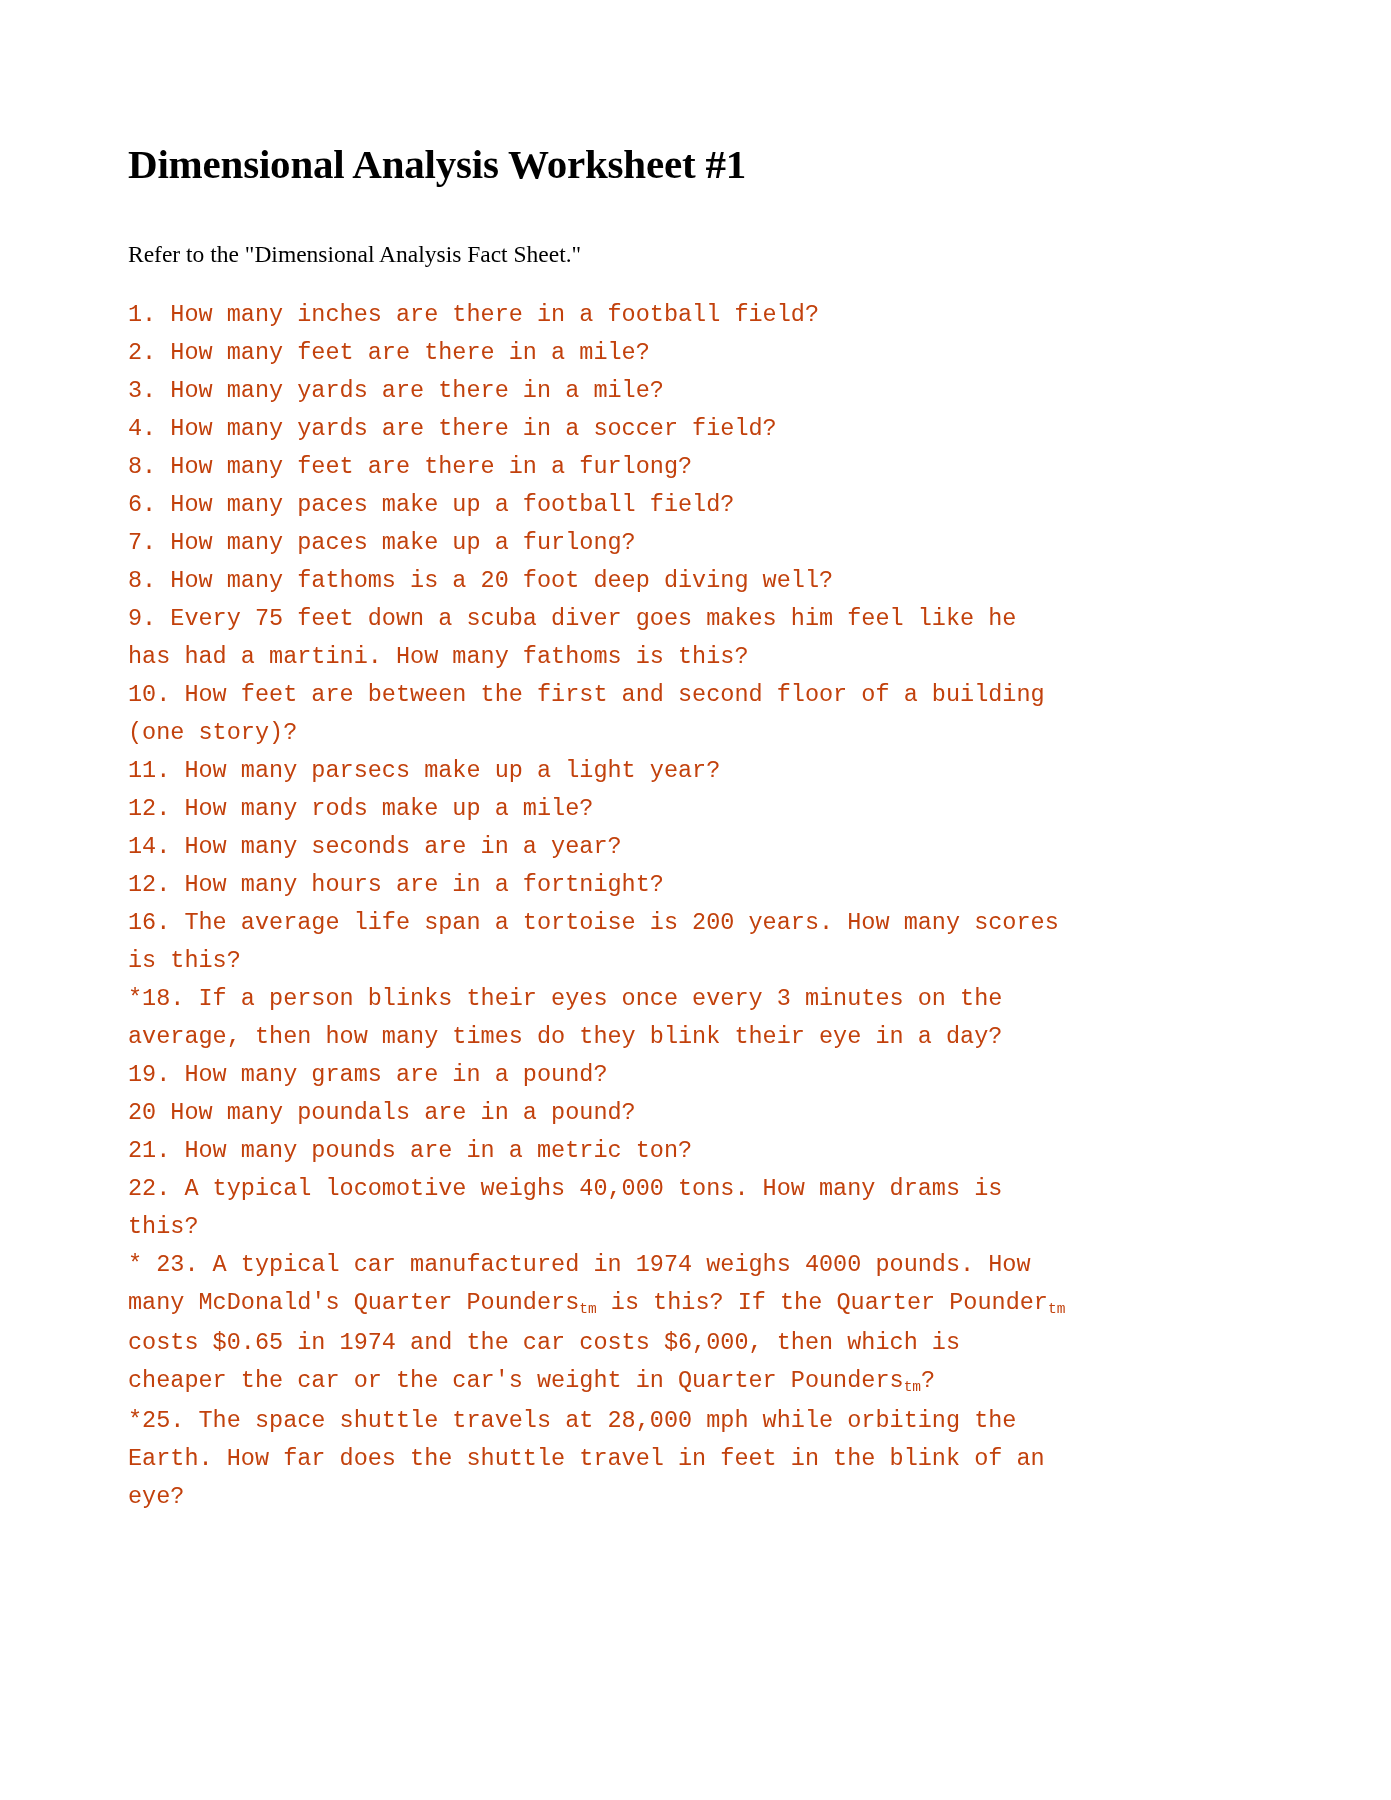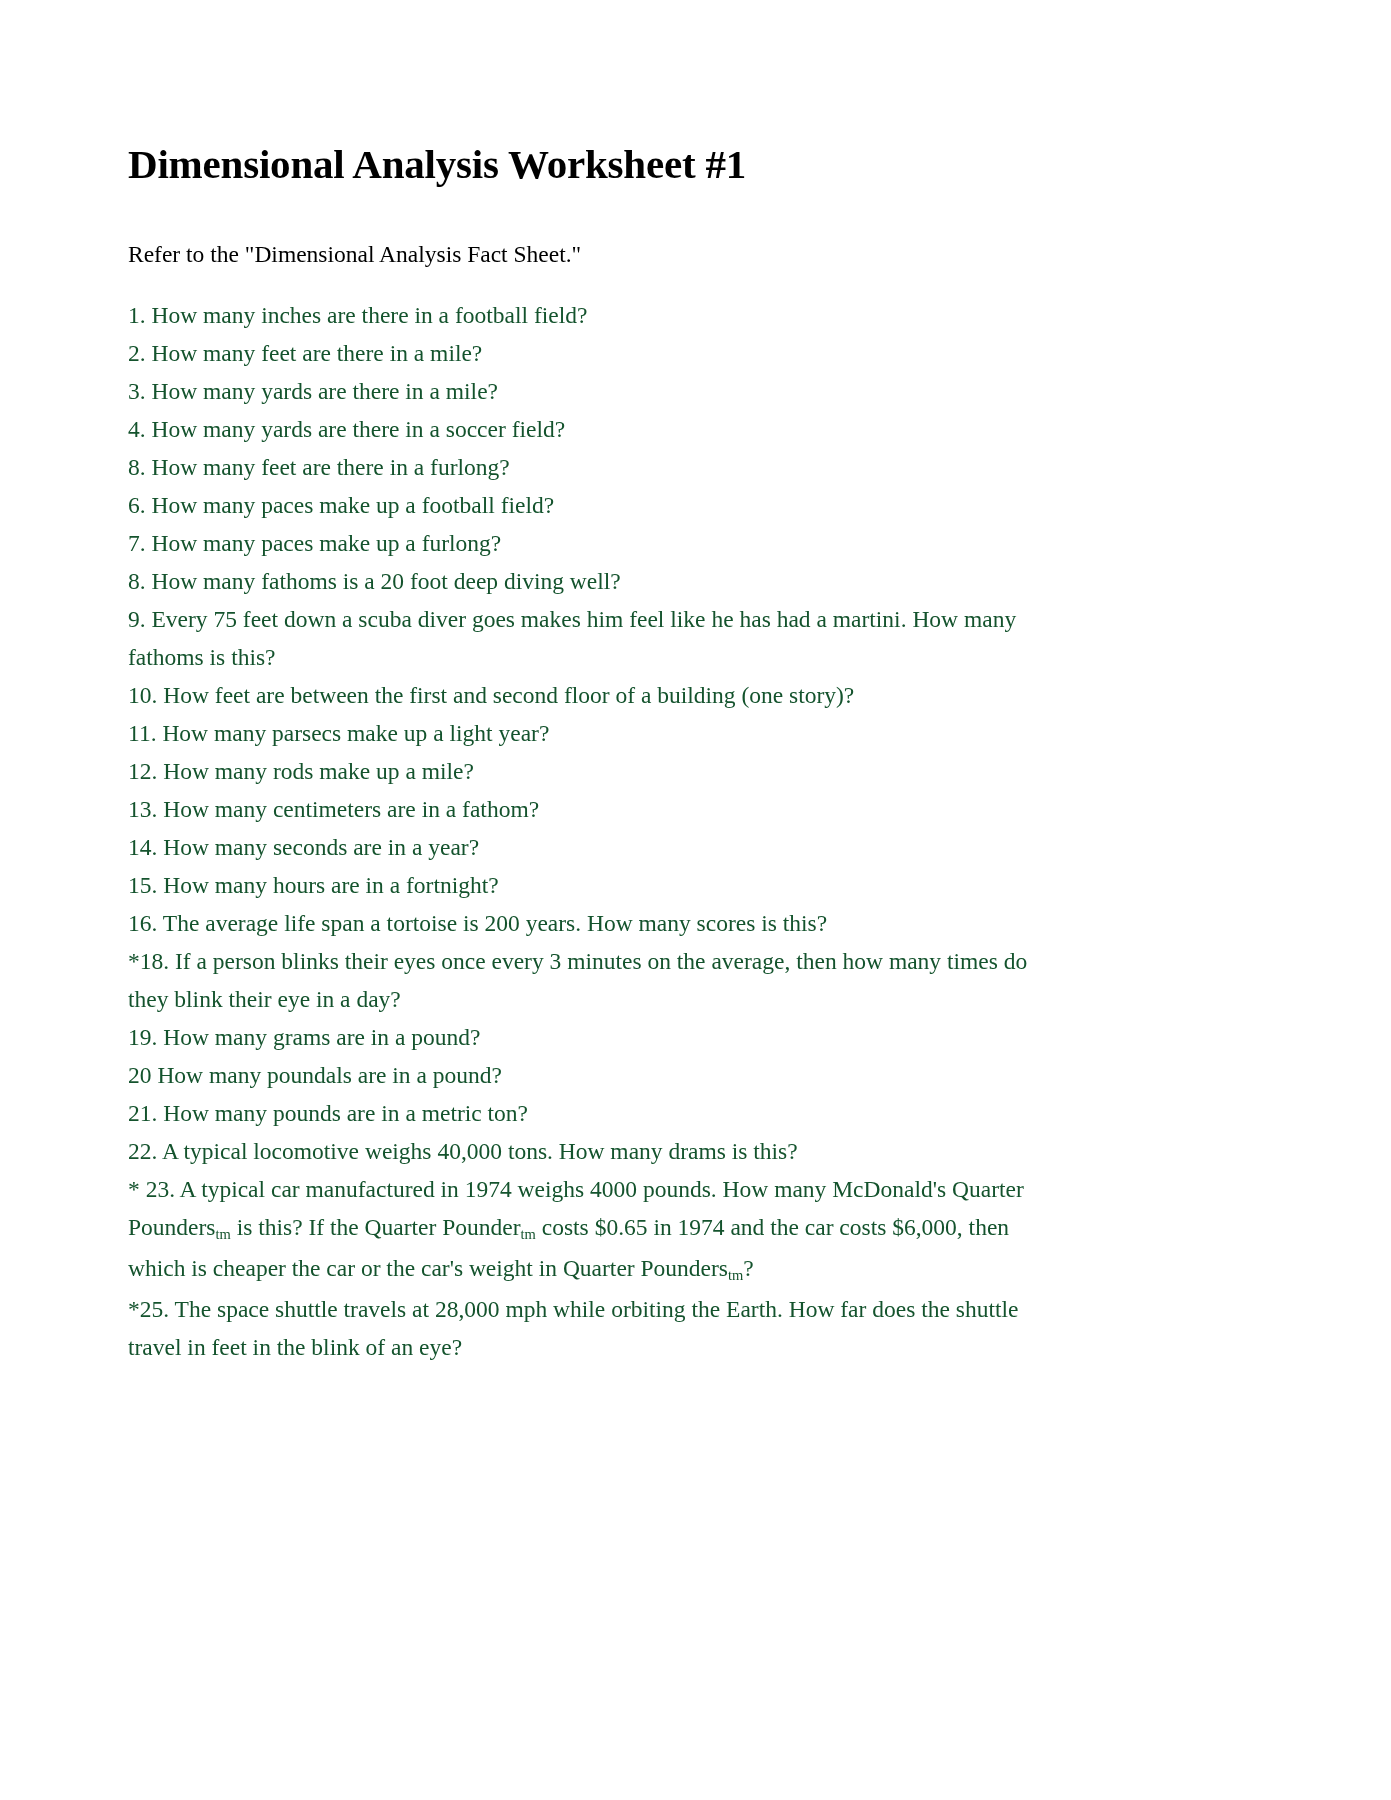--- a/index.html
+++ b/index.html
@@ -50,23 +50,24 @@
     margin: 0;
     padding: 0;
     list-style: none;
     padding-top: 29px;
   }
   .qitem {
     font-size: 23.5px;
     line-height: 38px;
     margin: 0;
     padding: 0;
-    color: #14532d;
+    color: #c2410c;
     width: 935px;
     text-align: left;
+    font-family: Liberation Mono, monospace;
   }
   .qitem.wide {
     width: 940px;
   }
   sub.tm {
     font-size: 14.5px;
     vertical-align: baseline;
     position: relative;
     top: 4px;
     letter-spacing: 0;
@@ -88,23 +89,22 @@
         <p class="qitem">3. How many yards are there in a mile?</p>
         <p class="qitem">4. How many yards are there in a soccer field?</p>
         <p class="qitem">8. How many feet are there in a furlong?</p>
         <p class="qitem">6. How many paces make up a football field?</p>
         <p class="qitem">7. How many paces make up a furlong?</p>
         <p class="qitem">8. How many fathoms is a 20 foot deep diving well?</p>
         <p class="qitem">9. Every 75 feet down a scuba diver goes makes him feel like he has had a martini. How many fathoms is this?</p>
         <p class="qitem">10. How feet are between the first and second floor of a building (one story)?</p>
         <p class="qitem">11. How many parsecs make up a light year?</p>
         <p class="qitem">12. How many rods make up a mile?</p>
-        <p class="qitem">13. How many centimeters are in a fathom?</p>
         <p class="qitem">14. How many seconds are in a year?</p>
-        <p class="qitem">15. How many hours are in a fortnight?</p>
+        <p class="qitem">12. How many hours are in a fortnight?</p>
         <p class="qitem">16. The average life span a tortoise is 200 years. How many scores is this?</p>
         <p class="qitem">*18. If a person blinks their eyes once every 3 minutes on the average, then how many times do they blink their eye in a day?</p>
         <p class="qitem">19. How many grams are in a pound?</p>
         <p class="qitem">20 How many poundals are in a pound?</p>
         <p class="qitem">21. How many pounds are in a metric ton?</p>
         <p class="qitem">22. A typical locomotive weighs 40,000 tons. How many drams is this?</p>
         <p class="qitem wide">* 23. A typical car manufactured in 1974 weighs 4000 pounds. How many McDonald's Quarter Pounders<sub class="tm">tm</sub> is this? If the Quarter Pounder<sub class="tm">tm</sub> costs $0.65 in 1974 and the car costs $6,000, then which is cheaper the car or the car's weight in Quarter Pounders<sub class="tm">tm</sub>?</p>
         <p class="qitem">*25. The space shuttle travels at 28,000 mph while orbiting the Earth. How far does the shuttle travel in feet in the blink of an eye?</p>
       </div>
 

